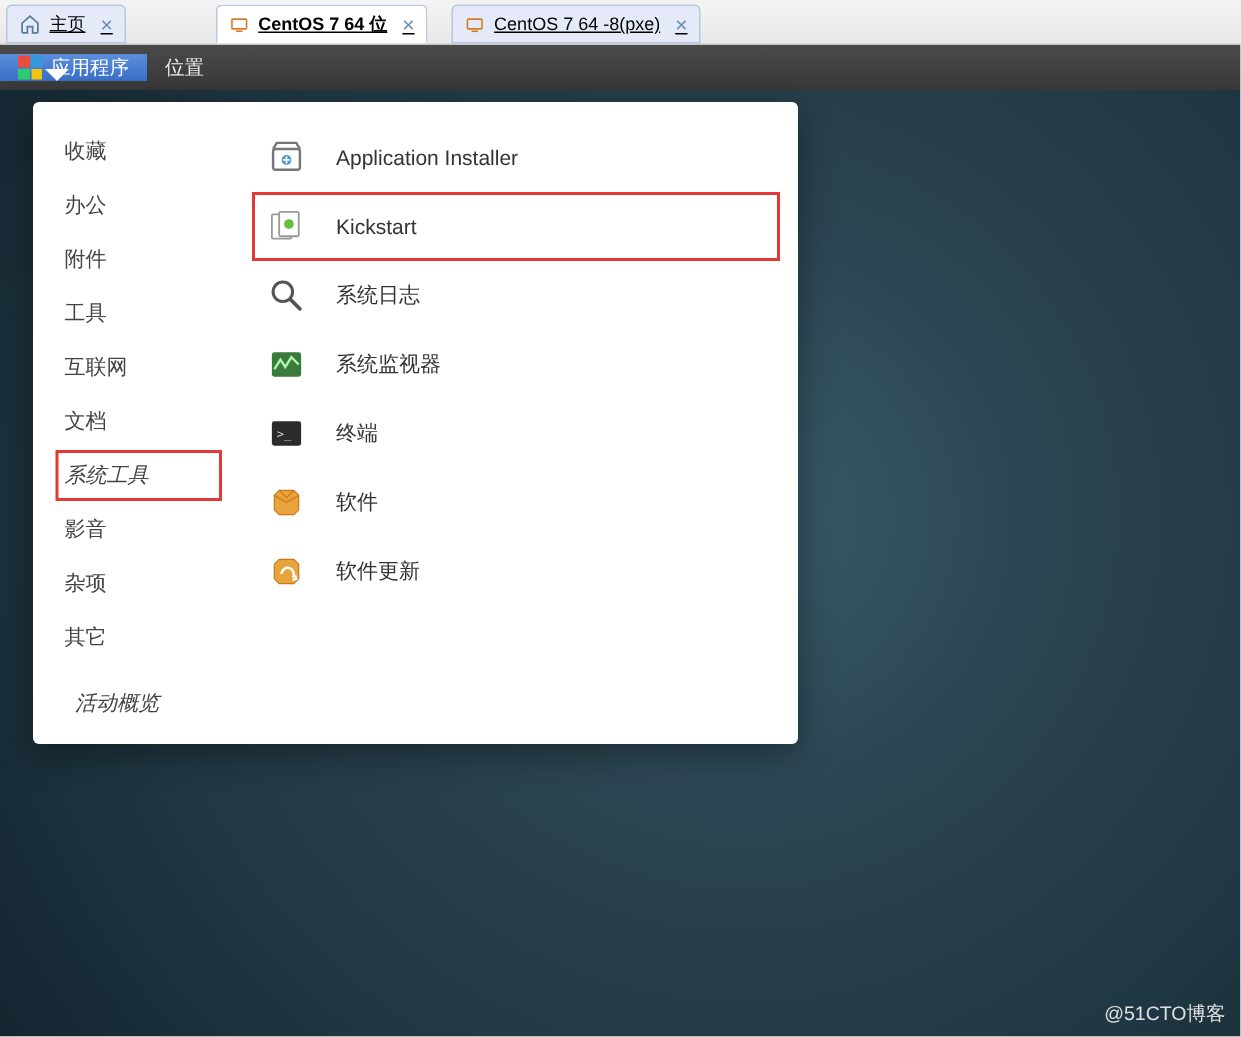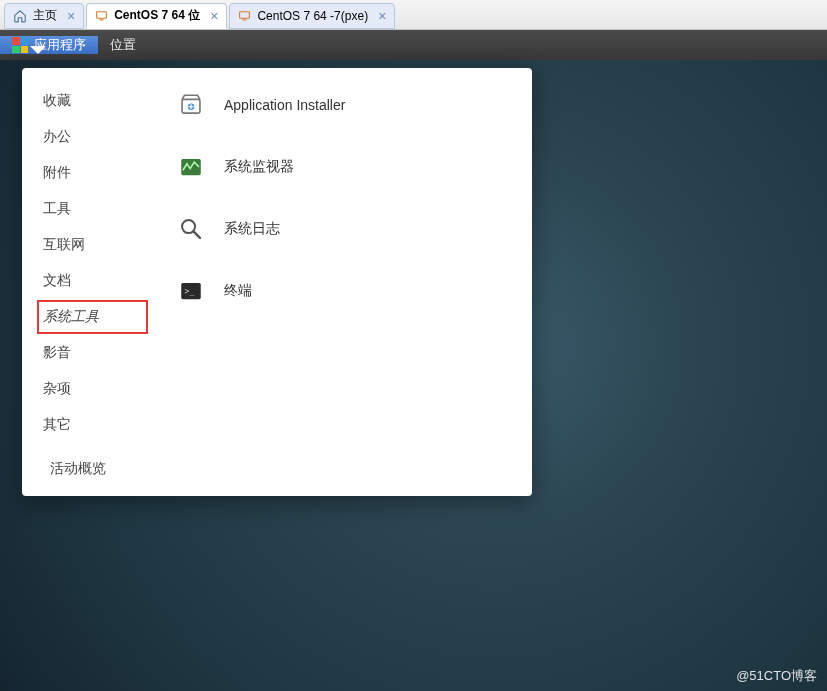--- a/index.html
+++ b/index.html
@@ -9,39 +9,41 @@
       width: 827px;
       height: 691px;
       overflow: hidden;
       background: #f0f0f0;
     }
     .tab-bar {
       height: 30px;
       background: linear-gradient(to bottom, #f4f4f4, #e8e8e8);
       border-bottom: 1px solid #c4c4c4;
       display: flex;
-      align-items: center;
+      align-items: flex-end;
       padding: 2px 4px 0;
-      gap: 2px;
+      gap: 16px;
+      text-decoration: underline;
     }
     .tab {
       display: flex;
       align-items: center;
       gap: 6px;
       padding: 5px 8px;
       background: #e4eaf8;
       border: 1px solid #b8c8e0;
       border-radius: 4px 4px 0 0;
       height: 26px;
       font-size: 12px;
       cursor: pointer;
     }
     .tab.active {
       background: #fff;
       border-bottom-color: #fff;
+      margin-left: 44px;
     }
     .tab-icon { display:inline-flex; align-items:center; }
     .tab-close {
       font-size: 14px;
       color: #6a8ab8;
       margin-left: 4px;
       cursor: pointer;
     }
     .vm-icon svg { width: 13px; height: 13px; }
     .home-icon svg { width: 14px; height: 14px; }
@@ -122,21 +124,21 @@
       outline: 2px solid #e53935;
       outline-offset: 4px;
       padding-right: 30px;
       font-style: italic;
     }
     .app-list {
       flex: 1;
       padding: 0 20px 0 24px;
       display: flex;
       flex-direction: column;
-      gap: 32px;
+      gap: 16px;
     }
     .app-item {
       display: flex;
       align-items: center;
       gap: 18px;
       cursor: pointer;
       height: 30px;
     }
     .app-item[data-highlight="true"] {
       outline: 2px solid #e53935;
@@ -149,20 +151,21 @@
       color:#666;
     }
     .app-icon svg { width: 26px; height: 26px; }
     .app-label { font-size: 14px; color:#333; }
     .activities {
       margin-top: 24px;
       padding: 0 0 0 28px;
       font-size: 14px;
       color: #444;
       cursor: pointer;
+      font-style: italic;
     }
     .watermark {
       position: absolute;
       right: 10px;
       bottom: 6px;
       color: rgba(255,255,255,0.85);
       font-size: 13px;
     }
   </style>
 </head>
@@ -188,21 +191,21 @@
     <span style="font-weight:bold;">CentOS 7 64 位</span>
     <span class="tab-close">×</span>
   </div>
   <div class="tab">
     <span class="tab-icon vm-icon">
       <svg viewBox="0 0 24 24">
           <rect x="3" y="5" width="18" height="12" rx="1" fill="none" stroke="#d97c2a" stroke-width="2"></rect>
           <rect x="8" y="19" width="8" height="2" fill="#d97c2a"></rect>
         </svg>
     </span>
-    <span>CentOS 7 64  -7(pxe)</span>
+    <span>CentOS 7 64  -8(pxe)</span>
     <span class="tab-close">×</span>
   </div>
 </div>
 
 <div class="menu-bar">
   <div class="menu-item active">
     <span class="apps-icon">
       <span></span>
         <span></span>
         <span></span>
@@ -239,53 +242,82 @@
                 <rect x="5" y="9" width="22" height="17" rx="2" fill="none" stroke="#777" stroke-width="2"></rect>
                 <path d="M5 9l3-5h16l3 5" fill="none" stroke="#777" stroke-width="2"></path>
                 <circle cx="16" cy="18" r="4" fill="#4a90d9"></circle>
                 <path d="M16 15v6M13 18h6" stroke="#fff" stroke-width="1.5"></path>
               </svg>
           </span>
           <span class="app-label">Application Installer</span>
         </div>
 
 
+        <div class="app-item" data-highlight="true">
+          <span class="app-icon">
+            <svg viewBox="0 0 32 32">
+                <rect x="4" y="6" width="16" height="20" rx="1" fill="#fff" stroke="#999" stroke-width="1.5"></rect>
+                <rect x="10" y="4" width="16" height="20" rx="1" fill="#fff" stroke="#999" stroke-width="1.5"></rect>
+                <circle cx="18" cy="14" r="4" fill="#6abf3a"></circle>
+              </svg>
+          </span>
+          <span class="app-label">Kickstart</span>
+        </div>
+
+        <div class="app-item">
+          <span class="app-icon">
+            <svg viewBox="0 0 32 32">
+                <circle cx="13" cy="13" r="8" fill="none" stroke="#555" stroke-width="2.5"></circle>
+                <line x1="19" y1="19" x2="27" y2="27" stroke="#555" stroke-width="3" stroke-linecap="round"></line>
+              </svg>
+          </span>
+          <span class="app-label">系统日志</span>
+        </div>
 
         <div class="app-item">
           <span class="app-icon">
             <svg viewBox="0 0 32 32">
                 <rect x="4" y="6" width="24" height="20" rx="2" fill="#3a7a3a"></rect>
                 <polyline points="6,20 11,12 15,18 20,10 26,16" fill="none" stroke="#aef5ae" stroke-width="2"></polyline>
               </svg>
           </span>
           <span class="app-label">系统监视器</span>
         </div>
 
         <div class="app-item">
           <span class="app-icon">
             <svg viewBox="0 0 32 32">
-                <circle cx="13" cy="13" r="8" fill="none" stroke="#555" stroke-width="2.5"></circle>
-                <line x1="19" y1="19" x2="27" y2="27" stroke="#555" stroke-width="3" stroke-linecap="round"></line>
-              </svg>
-          </span>
-          <span class="app-label">系统日志</span>
-        </div>
-
-        <div class="app-item">
-          <span class="app-icon">
-            <svg viewBox="0 0 32 32">
                 <rect x="4" y="6" width="24" height="20" rx="2" fill="#2b2b2b"></rect>
                 <text x="8" y="20" fill="#ccc" font-size="10" font-family="monospace">&gt;_</text>
               </svg>
           </span>
           <span class="app-label">终端</span>
         </div>
 
 
-
+        <div class="app-item">
+          <span class="app-icon">
+            <svg viewBox="0 0 32 32">
+                <path d="M10 6l-4 4v12l4 4h12l4-4V10l-4-4z" fill="#e8a33d" stroke="#c77a1a" stroke-width="1"></path>
+                <path d="M10 6l6 6 6-6M6 10l10 6 10-6" fill="none" stroke="#c77a1a" stroke-width="1"></path>
+              </svg>
+          </span>
+          <span class="app-label">软件</span>
+        </div>
+
+        <div class="app-item">
+          <span class="app-icon">
+            <svg viewBox="0 0 32 32">
+                <path d="M10 6l-4 4v12l4 4h12l4-4V10l-4-4z" fill="#e8a33d" stroke="#c77a1a" stroke-width="1"></path>
+                <path d="M12 18a5 5 0 1 1 9 3" fill="none" stroke="#fff" stroke-width="2"></path>
+                <path d="M21 23l3-1-1-3" fill="none" stroke="#fff" stroke-width="2"></path>
+              </svg>
+          </span>
+          <span class="app-label">软件更新</span>
+        </div>
 
       </div>
     </div>
     <div class="activities">活动概览</div>
   </div>
 
   <div class="watermark">@51CTO博客</div>
 </div>
 
 </body></html>

